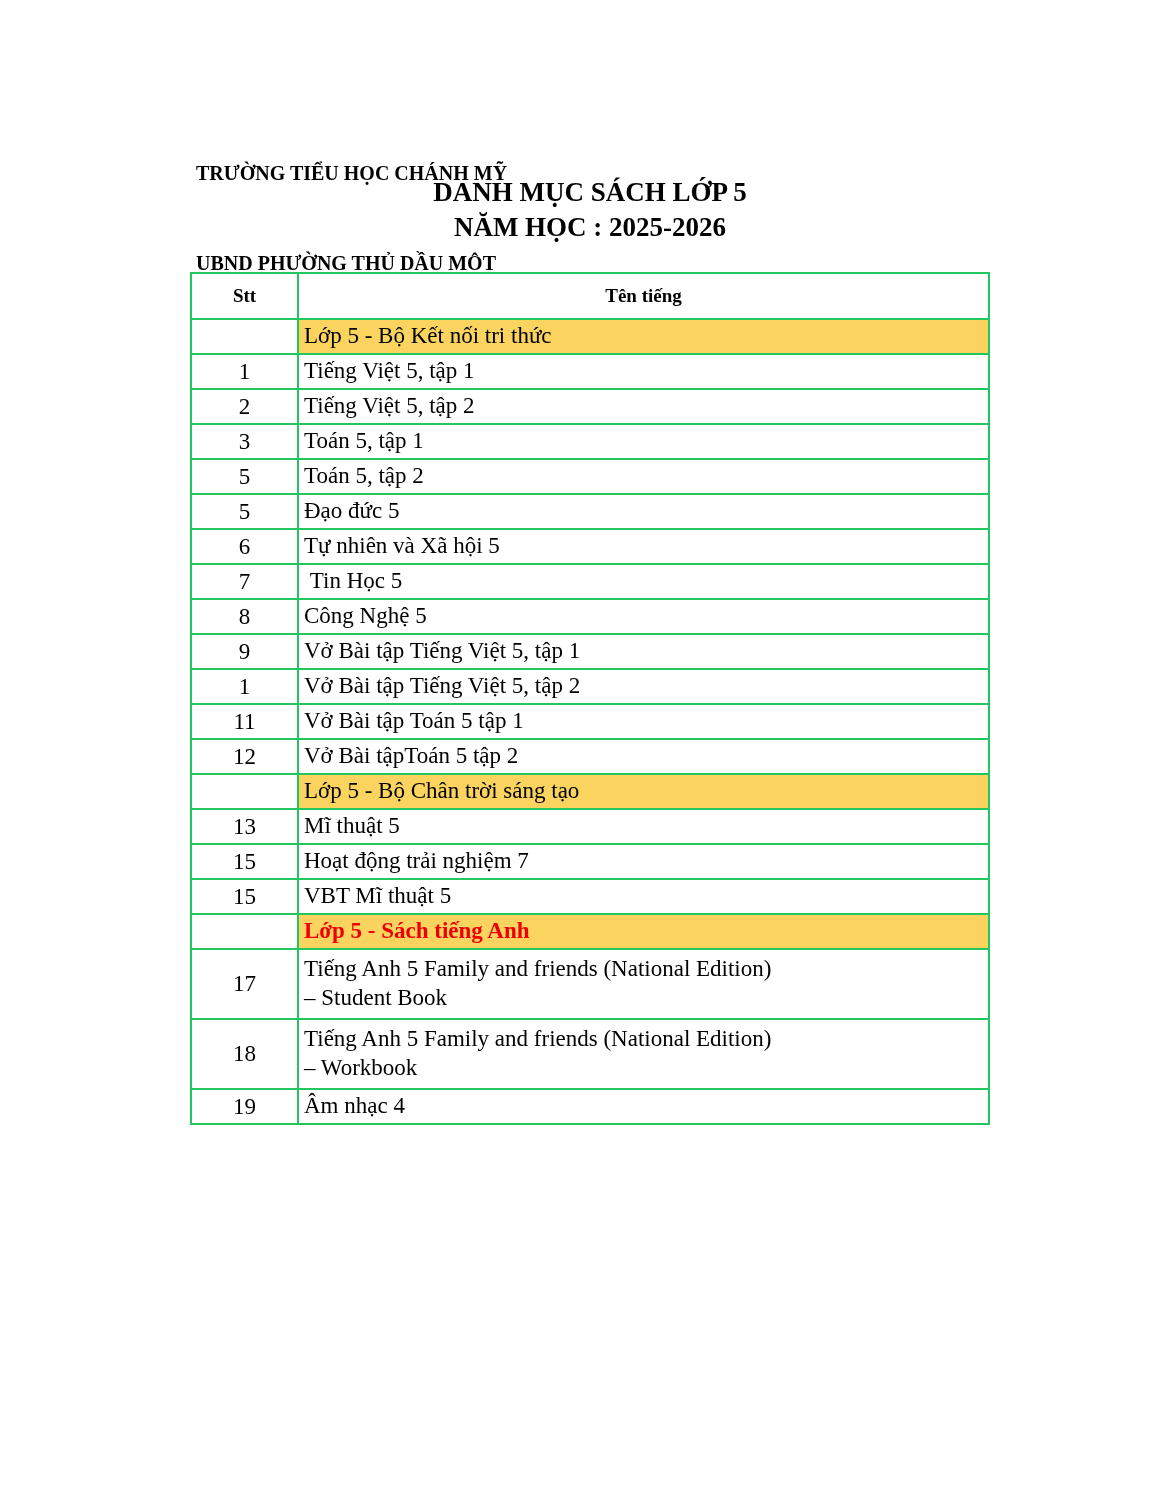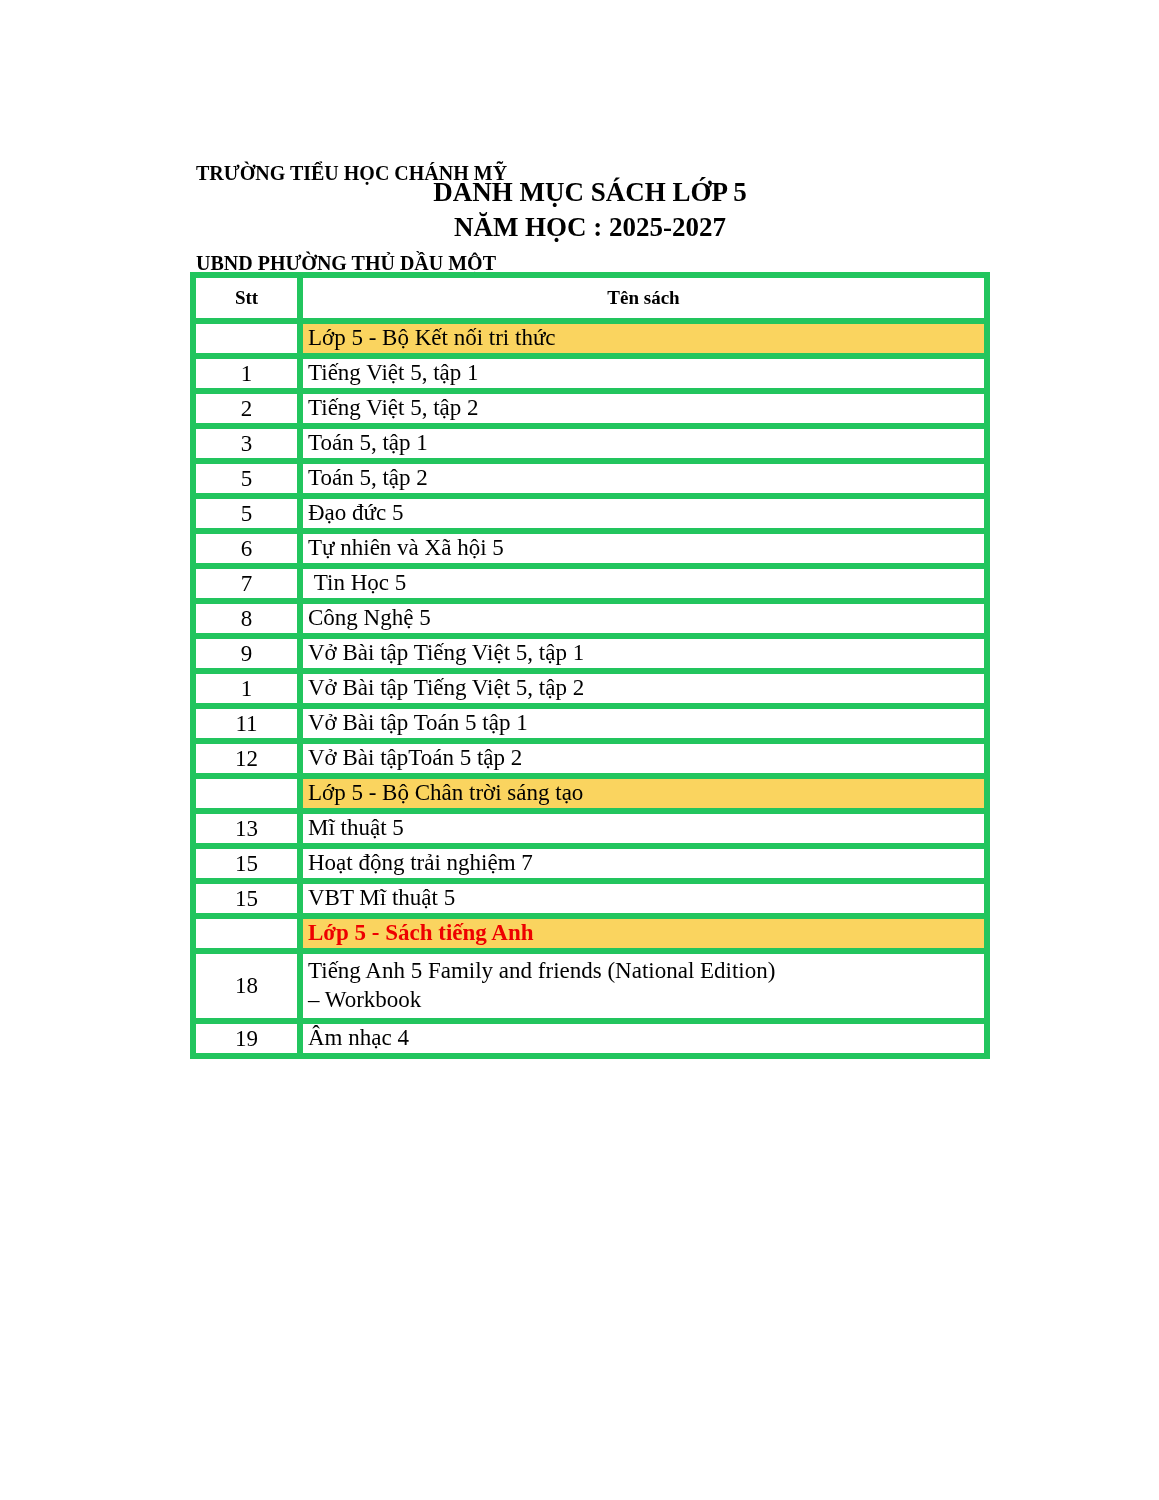--- a/index.html
+++ b/index.html
@@ -22,21 +22,21 @@
     position: absolute; left: 190px; top: 175px; width: 800px;
     text-align: center; font-weight: bold; font-size: 27px; line-height: 35px; font-family: Liberation Serif, serif;
   }
 
   table.book-table {
     position: absolute; left: 190px; top: 272px;
     width: 800px;
     border-collapse: collapse; table-layout: fixed;
   }
   .book-table th, .book-table td {
-    border: 6px solid #22c55e;
+    border: 2px solid #22c55e;
     vertical-align: middle;
     overflow: hidden;
   }
   col.c-stt { width: 107px; }
   thead tr { height: 46px; }
   .book-table th {
     font-size: 19px; font-weight: bold; text-align: center;
     background: #fff;
   }
   tbody tr { height: 35px; }
@@ -57,32 +57,32 @@
 
 <div class="page">
 
   <div class="org-block">
     <div>TRƯỜNG TIỂU HỌC CHÁNH MỸ</div>
     <div>UBND PHƯỜNG THỦ DẦU MỘT</div>
   </div>
 
   <div class="title-block">
     <div>DANH MỤC SÁCH LỚP 5</div>
-    <div>NĂM HỌC : 2025-2027</div>
+    <div>NĂM HỌC : 2025-2026</div>
   </div>
 
   <table class="book-table">
     <colgroup>
       <col class="c-stt">
       <col class="c-name">
     </colgroup>
     <thead>
       <tr>
         <th>Stt</th>
-        <th>Tên sách</th>
+        <th>Tên tiếng</th>
       </tr>
     </thead>
     <tbody id="table-body">
         <tr>
           <td class="cell-stt"></td>
           <td class="cell-name section">Lớp 5 - Bộ Kết nối tri thức</td>
         </tr>
         <tr>
           <td class="cell-stt">1</td>
           <td class="cell-name">Tiếng Việt 5, tập 1</td>
@@ -145,20 +145,25 @@
         </tr>
         <tr>
           <td class="cell-stt">15</td>
           <td class="cell-name">VBT Mĩ thuật 5</td>
         </tr>
         <tr>
           <td class="cell-stt"></td>
           <td class="cell-name section red-text">Lớp 5 - Sách tiếng Anh</td>
         </tr>
         <tr class="tall">
+          <td class="cell-stt">17</td>
+          <td class="cell-name">Tiếng Anh 5 Family and friends (National Edition)
+– Student Book</td>
+        </tr>
+        <tr class="tall">
           <td class="cell-stt">18</td>
           <td class="cell-name">Tiếng Anh 5 Family and friends (National Edition)
 – Workbook</td>
         </tr>
         <tr>
           <td class="cell-stt">19</td>
           <td class="cell-name">Âm nhạc 4</td>
         </tr>
       </tbody>
   </table>

